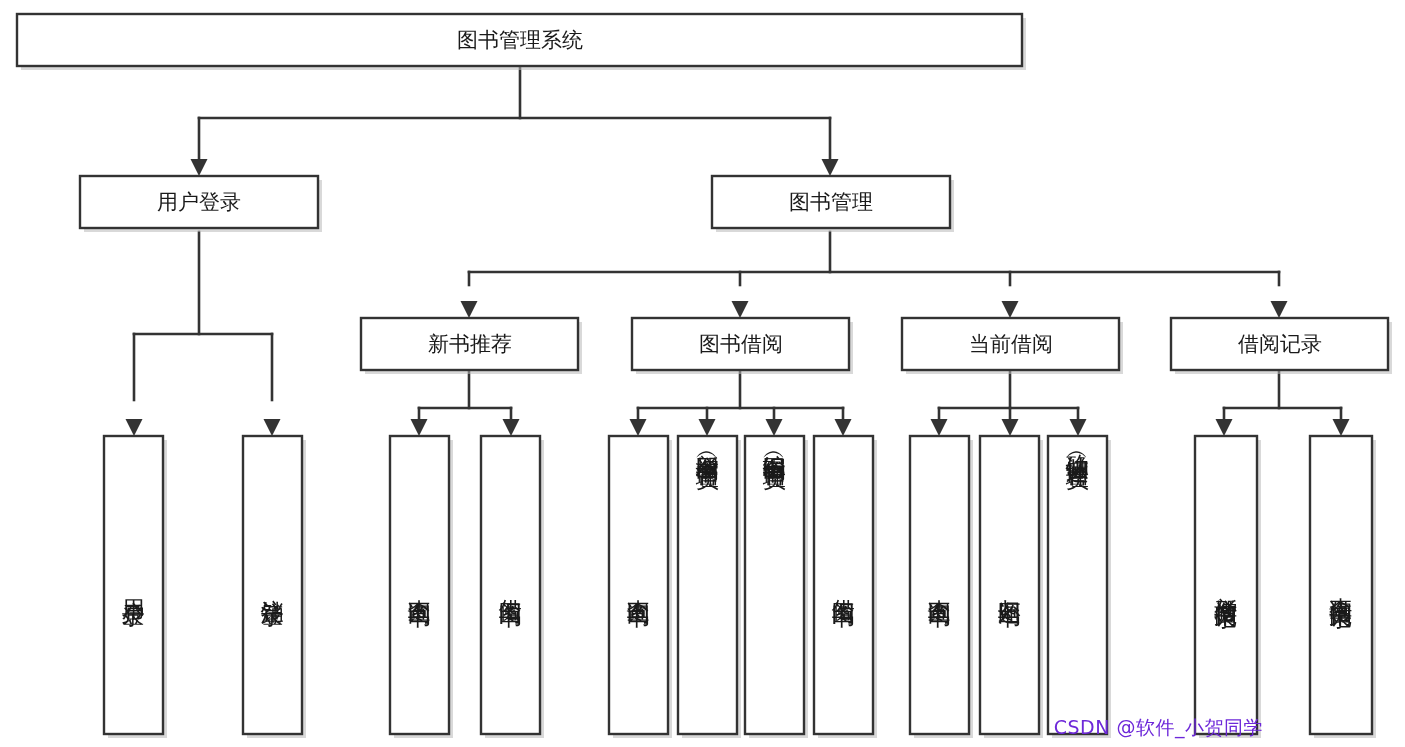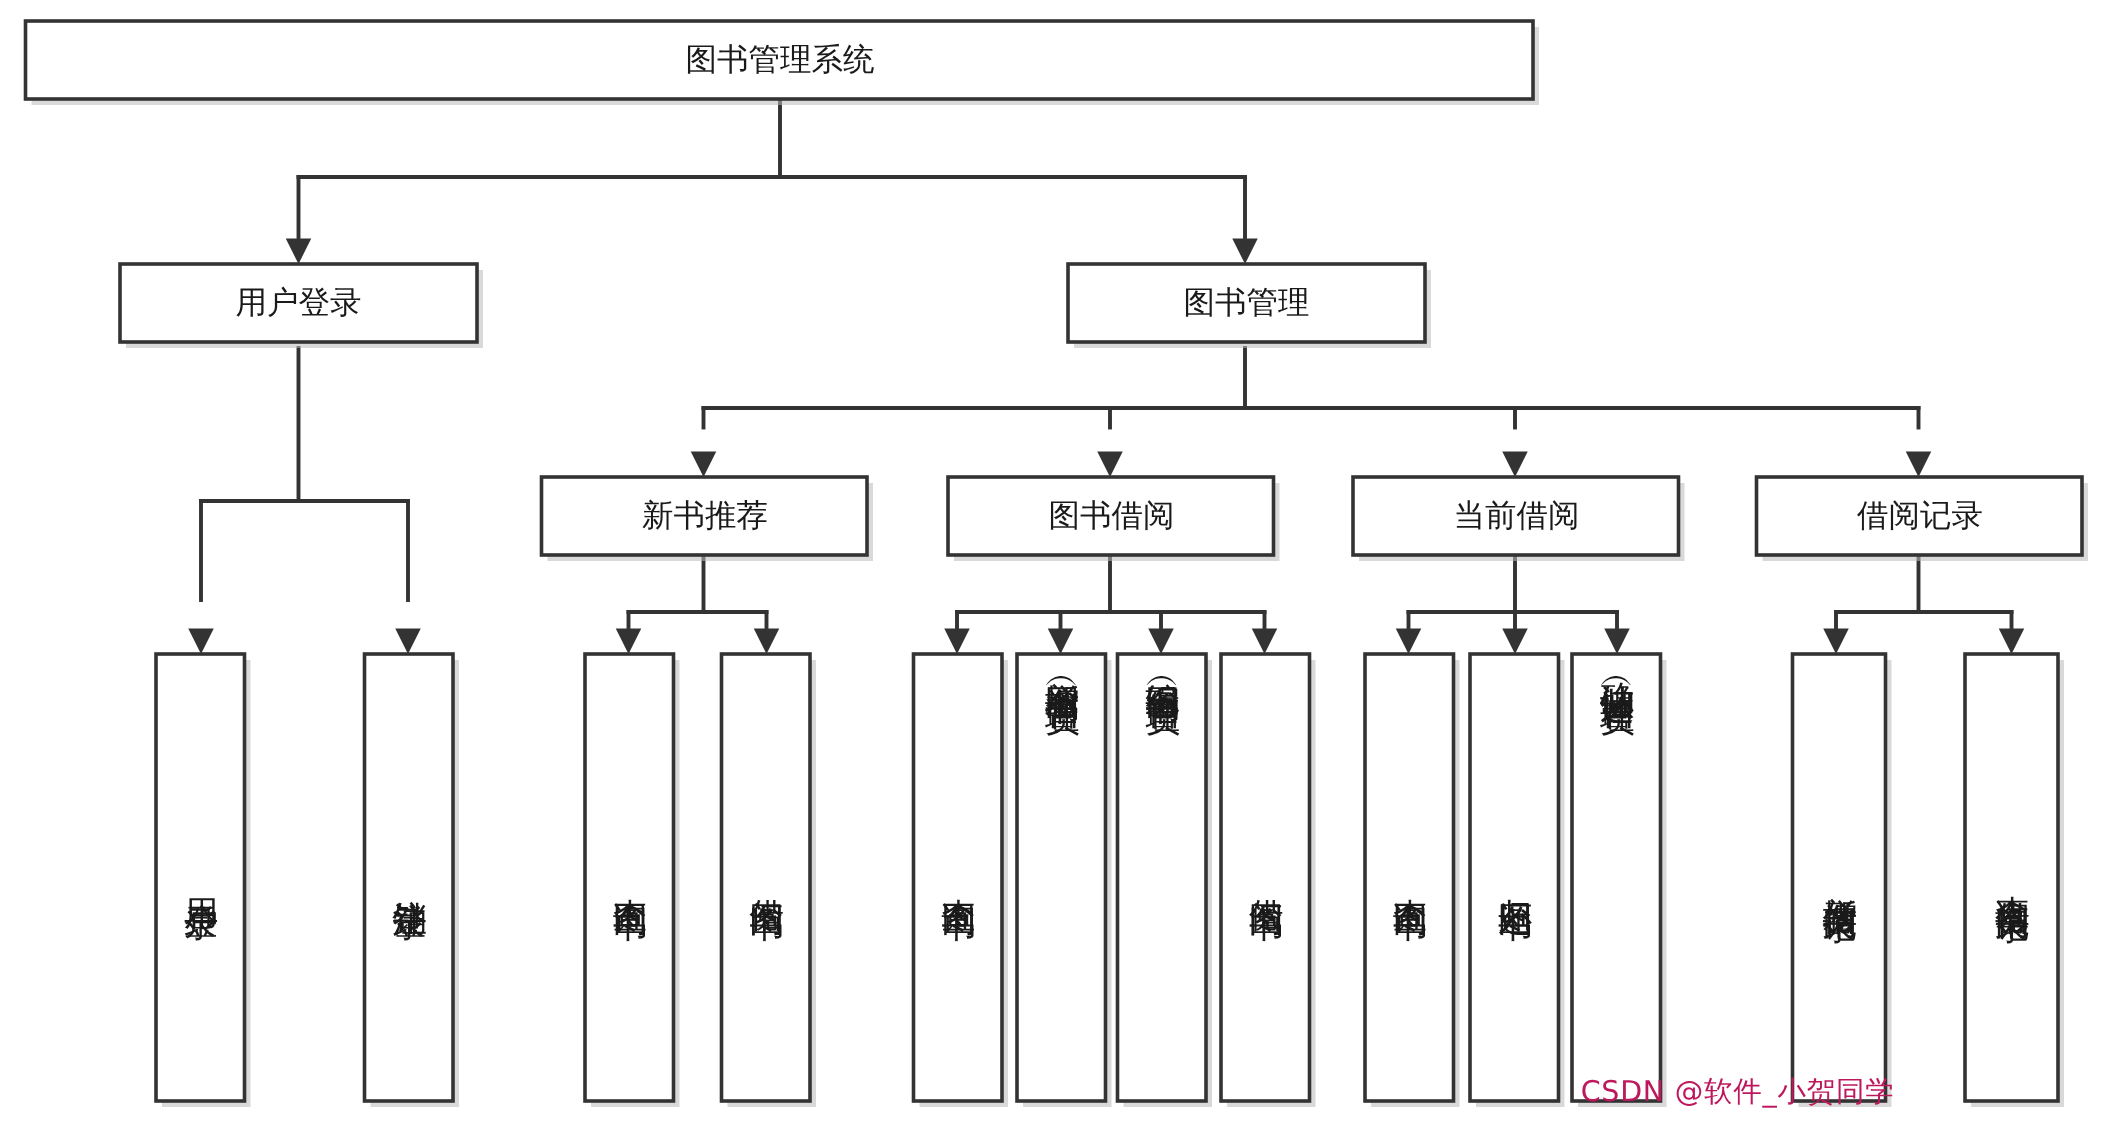--- a/index.html
+++ b/index.html
@@ -67,21 +67,21 @@
     color: #1a1a1a;
     white-space: nowrap;
     text-align: center;
   }
   .watermark {
     position: absolute;
     right: 8px;
     bottom: 6px;
     font-family: "DejaVu Sans", "Liberation Sans", sans-serif;
     font-size: 19px;
-    color: #be185d;
+    color: #6d28d9;
     letter-spacing: 0.5px;
     user-select: none;
     white-space: nowrap;
   }
 </style>
 </head>
 <body>
 
 <div id="diagram-root">
 

